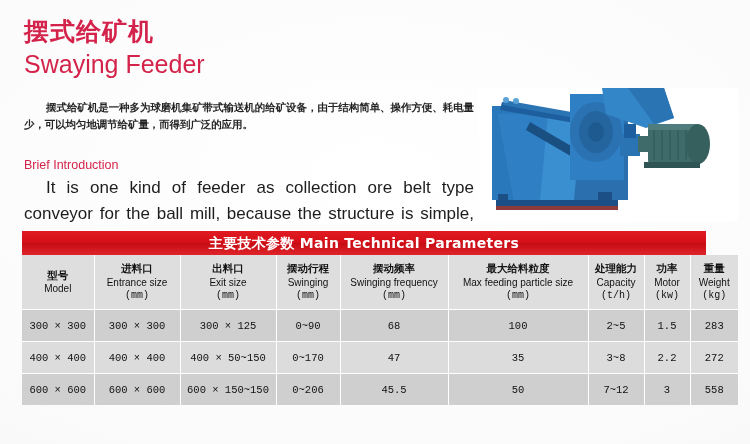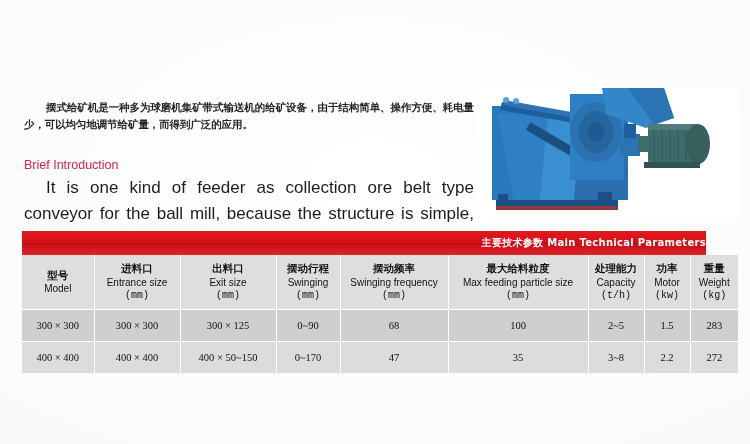--- a/index.html
+++ b/index.html
@@ -103,24 +103,24 @@
   
   .table-wrap {
     position: absolute;
     left: 22px;
     top: 231px;
     width: 684px;
   }
   .params-banner {
     height: 24px;
     line-height: 24px;
-    text-align: right;
+    text-align: center;
     background: linear-gradient(to bottom, #e11b22 0%, #d40f17 48%, #c60c14 52%, #e0242b 100%);
     color: #ffffff;
-    font-size: 10px;
+    font-size: 14px;
     font-weight: bold;
     font-family: "DejaVu Sans", sans-serif;
     letter-spacing: 0.3px;
     white-space: nowrap;
   }
   table.spec {
     border-collapse: collapse;
     width: 684px;
     table-layout: fixed;
   }
@@ -156,21 +156,21 @@
   .hdr-unit {
     display: block;
     font-family: Liberation Mono, monospace;
     font-size: 10px;
     color: #111111;
     line-height: 1.35;
   }
 
   tbody td {
     height: 31px;
-    font-family: Liberation Serif, serif;
+    font-family: Liberation Mono, monospace;
     font-size: 10.5px;
     color: #111111;
   }
   tbody tr.row-a td { background: #cfcfcf; }
   tbody tr.row-b td { background: #dcdcdc; }
   tbody tr:last-child td { border-bottom: none; }
 
   
   col.c0 { width: 72px; }
   col.c1 { width: 86px; }
@@ -180,20 +180,24 @@
   col.c5 { width: 140px; }
   col.c6 { width: 56px; }
   col.c7 { width: 46px; }
   col.c8 { width: 48px; }
 </style>
 </head>
 <body>
 
 <div id="page">
 
+  <div class="title-block">
+    <div class="title-cn">摆式给矿机</div>
+    <div class="title-en">Swaying Feeder</div>
+  </div>
 
   <div class="section sec-cn">
     <div class="sec-body-cn">摆式给矿机是一种多为球磨机集矿带式输送机的给矿设备，由于结构简单、操作方便、耗电量少，可以均匀地调节给矿量，而得到广泛的应用。</div>
   </div>
 
   <div class="section sec-en">
     <div class="sec-heading-en">Brief Introduction</div>
     <div class="sec-body-en">It is one kind of feeder as collection ore belt type conveyor for the ball mill, because the structure is simple, easy to operation, less power consumption, the feeding quantity can be evenly controlled, so it obtains widespread application.</div>
   </div>
 
@@ -328,17 +332,28 @@
           <td>400 × 400</td>
           <td>400 × 400</td>
           <td>400 × 50~150</td>
           <td>0~170</td>
           <td>47</td>
           <td>35</td>
           <td>3~8</td>
           <td>2.2</td>
           <td>272</td>
         </tr>
+        <tr class="row-a">
+          <td>600 × 600</td>
+          <td>600 × 600</td>
+          <td>600 × 150~150</td>
+          <td>0~206</td>
+          <td>45.5</td>
+          <td>50</td>
+          <td>7~12</td>
+          <td>3</td>
+          <td>558</td>
+        </tr>
       </tbody>
     </table>
   </div>
 
 </div>
 
 </body></html>

